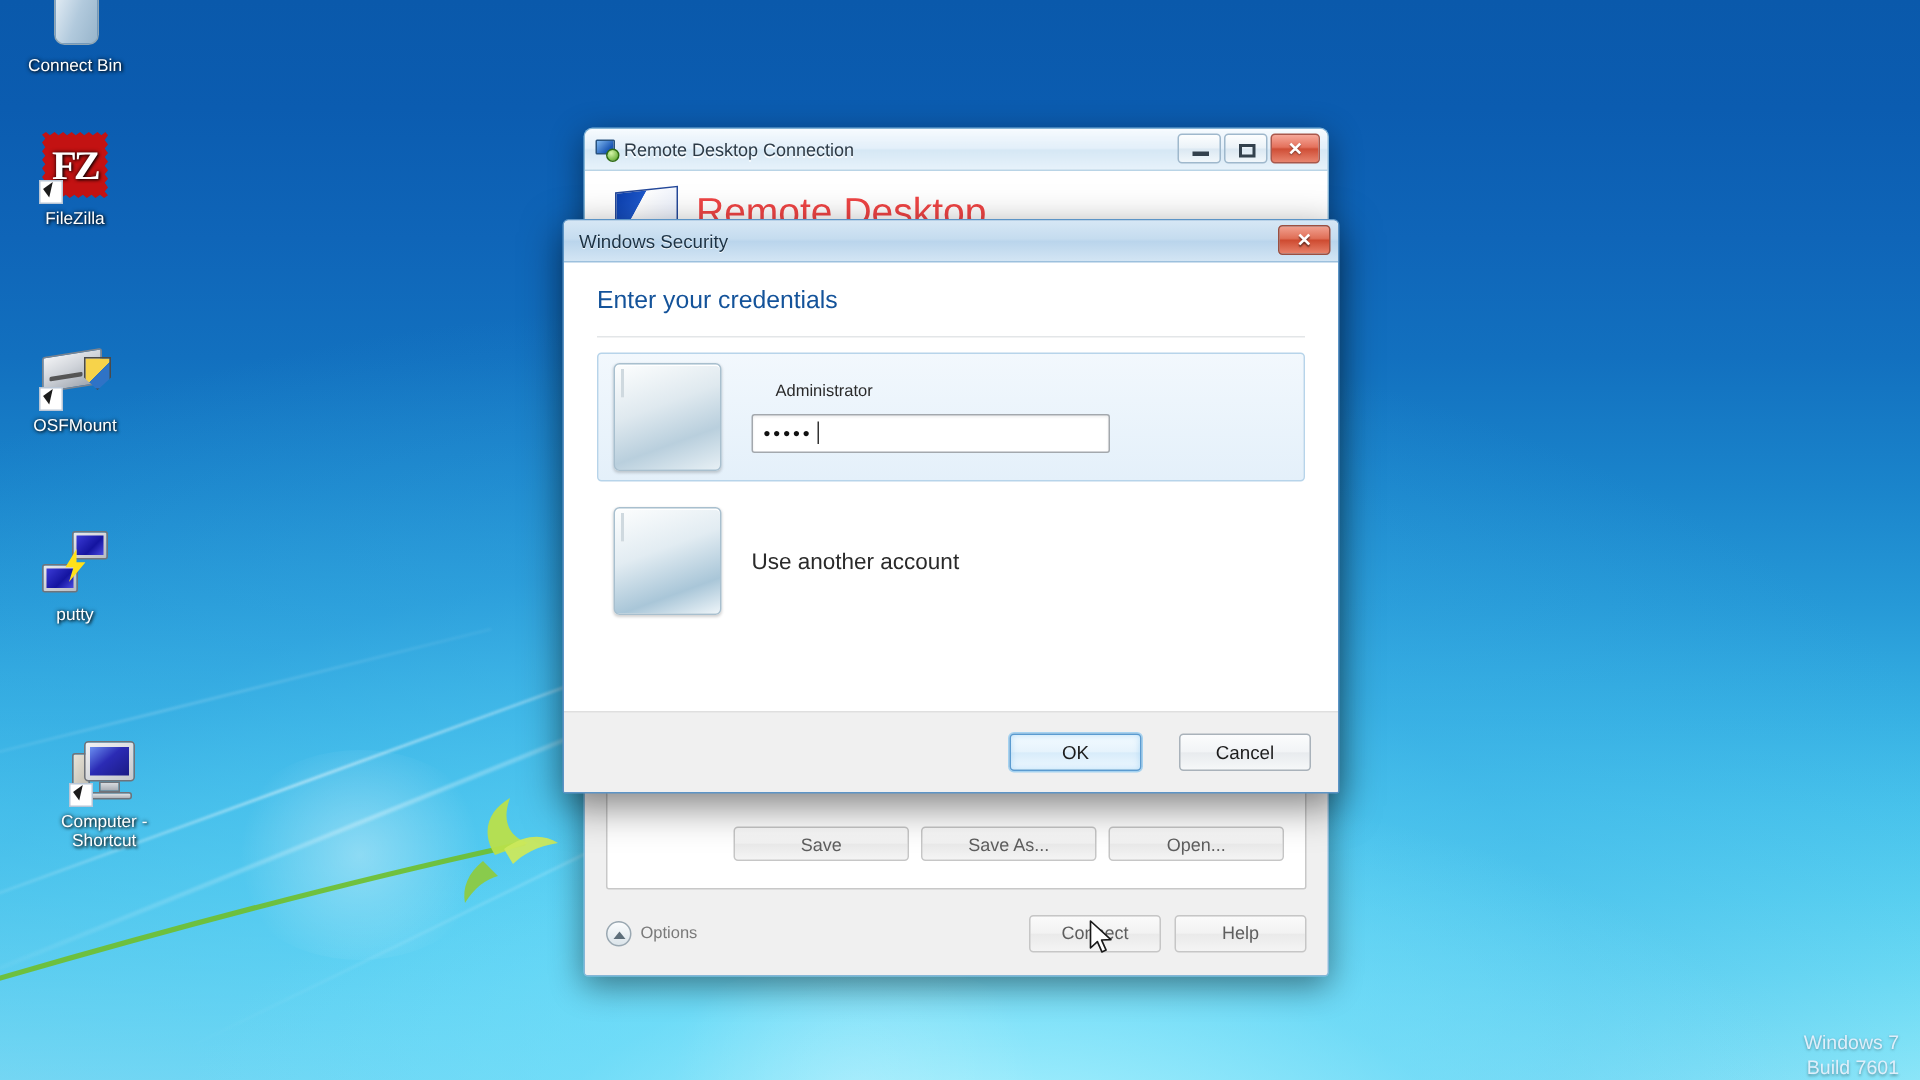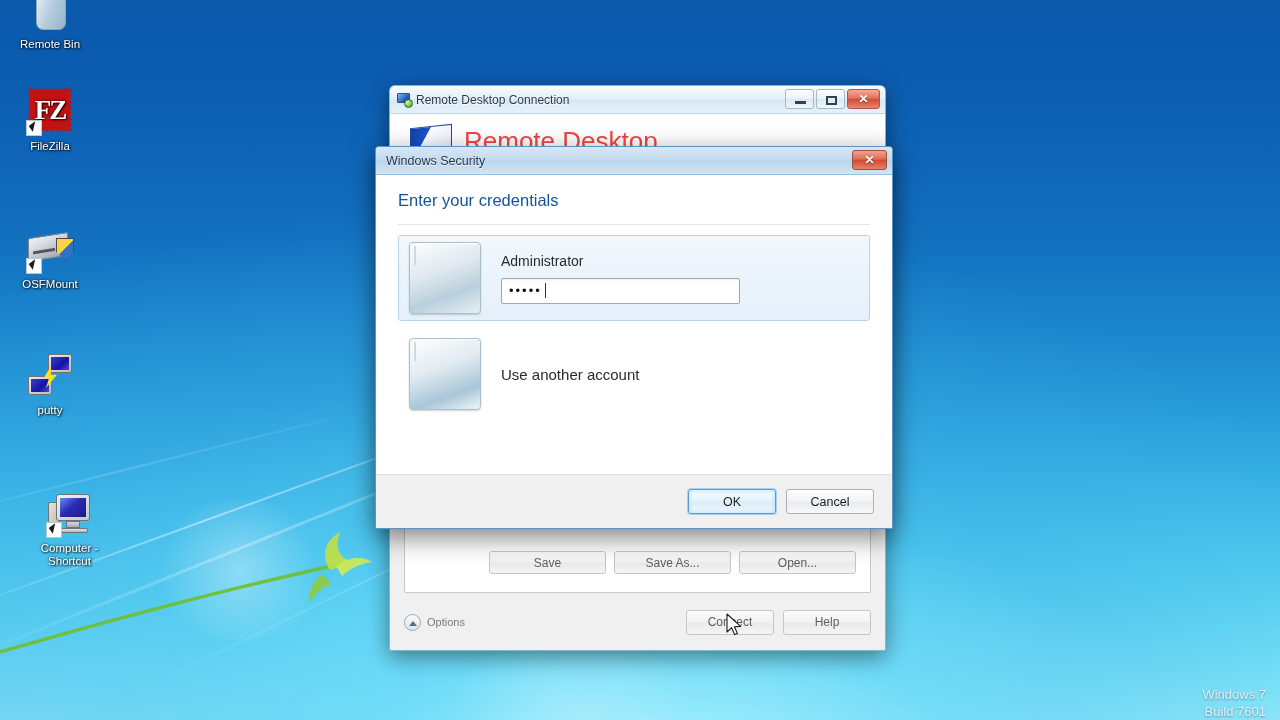--- a/index.html
+++ b/index.html
@@ -378,21 +378,21 @@
         #f2680e 210deg, #ffd77f 217deg, #ee5e0a 224deg, #ffba52 231deg, #f46c11 238deg,
         #ffd378 245deg, #ef600c 252deg, #ffc05a 259deg, #f36b10 266deg, #ffd881 273deg,
         #ee5d09 280deg, #ffb74f 287deg, #f56e13 294deg, #ffd47a 301deg, #f0620d 308deg,
         #ffc25e 315deg, #f2690f 322deg, #ffd67e 329deg, #ee5f0b 336deg, #ffb951 343deg,
         #f46d12 350deg, #ffd279 357deg, #ff8a17 360deg),
       linear-gradient(180deg,#ffd27a,#f4700f);
   }
   .tile-pic.blank { background: linear-gradient(160deg,#fdfefe 0%,#e2ecf2 40%,#a9c6d8 75%,#eef5f9 100%); }
   .tile-pic.blank .pic-inner { background:#fff; }
   .tile-right { margin-left: 20px; flex: 1; padding-right: 14px; }
-  .acct-name { font-size: 14px; color: #2a2a2a; margin-bottom: 9px; }
+  .acct-name { font-size: 11px; color: #2a2a2a; margin-bottom: 9px; margin-left: 16px; }
   .pw-field {
     height: 26px;
     background: #fff;
     border: 1px solid #a3a8ad;
     border-radius: 2px;
     display:flex; align-items:center;
     padding-left: 7px;
     width: 239px;
     box-shadow: inset 0 1px 2px rgba(0,0,0,.08);
   }
@@ -410,21 +410,21 @@
     background: linear-gradient(180deg,#fdfdfd,#eef0f2);
     border-radius: 2px;
   }
   #remember-row .clabel { font-size: 12.5px; color:#1f1f1f; }
 
   #sec-footer {
     position:absolute; left:0; right:0; bottom:0; height: 54px;
     background: #f0f0f0;
     border-top: 1px solid #dfdfdf;
     display:flex; align-items:center; justify-content:flex-end;
-    gap: 10px; padding-right: 18px;
+    gap: 25px; padding-right: 18px;
   }
   .dbtn {
     width: 88px; height: 25px;
     font-size: 12.5px; color:#1c1c1c;
     background: linear-gradient(180deg,#fbfcfd 0%,#f2f4f6 48%,#e8ebee 52%,#f6f8f9 100%);
     border: 1px solid #a9b2ba;
     border-radius: 3px;
     display:flex; align-items:center; justify-content:center;
   }
   .dbtn.default {
@@ -457,21 +457,21 @@
     <path d="M330,100 C320,84 326,70 340,62 C334,78 340,88 352,92 Z" fill="#b9e04a" opacity=".95"></path>
     <path d="M336,96 C350,86 362,86 372,92 C358,94 348,100 342,106 Z" fill="#cbe85c" opacity=".95"></path>
     <path d="M322,104 C312,112 308,122 310,132 C316,122 324,116 332,114 Z" fill="#8fcb3a" opacity=".9"></path>
   </svg>
 
   <div class="desk-icon" style="left:4px; top:-14px;">
     <div class="glyph">
       <div class="bin-body"></div>
 
     </div>
-    <span class="label">Remote Bin</span>
+    <span class="label">Connect Bin</span>
   </div>
 
   <div class="desk-icon" style="left:4px; top:86px;">
     <div class="glyph">
       <div class="fz">FZ</div>
       <span class="shortcut-arrow"></span>
     </div>
     <span class="label">FileZilla</span>
   </div>
 

